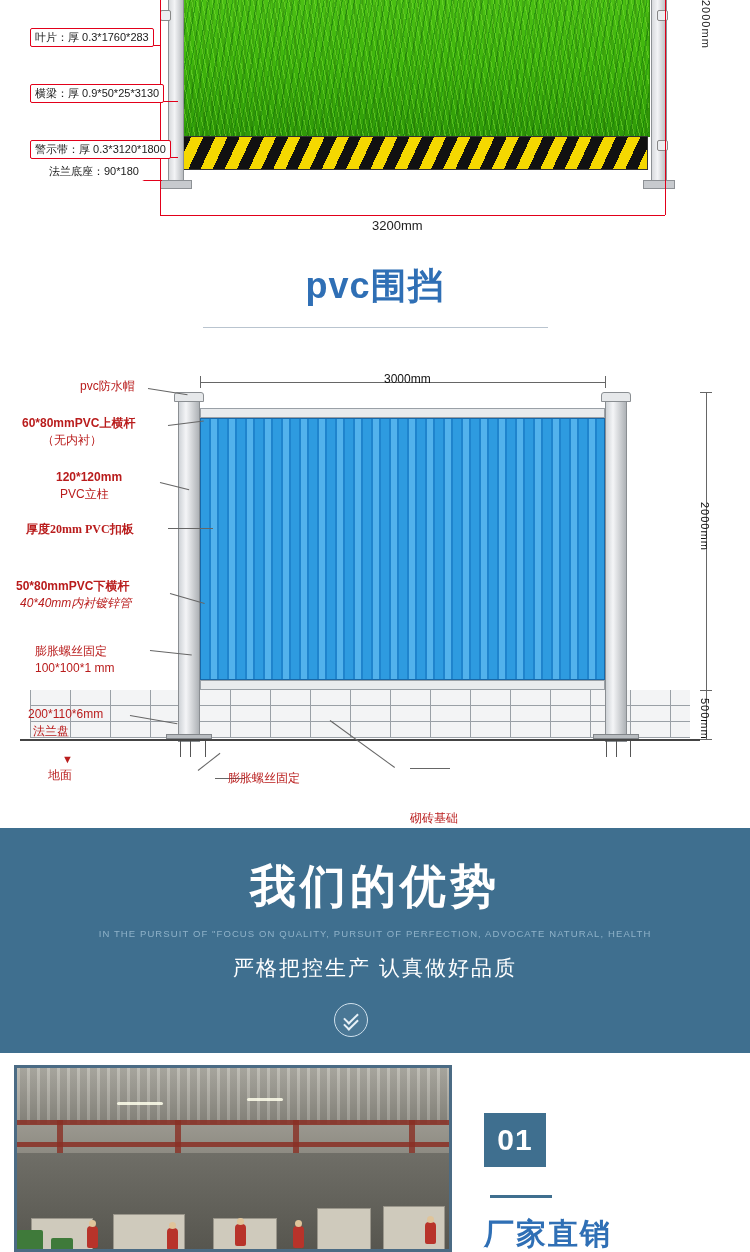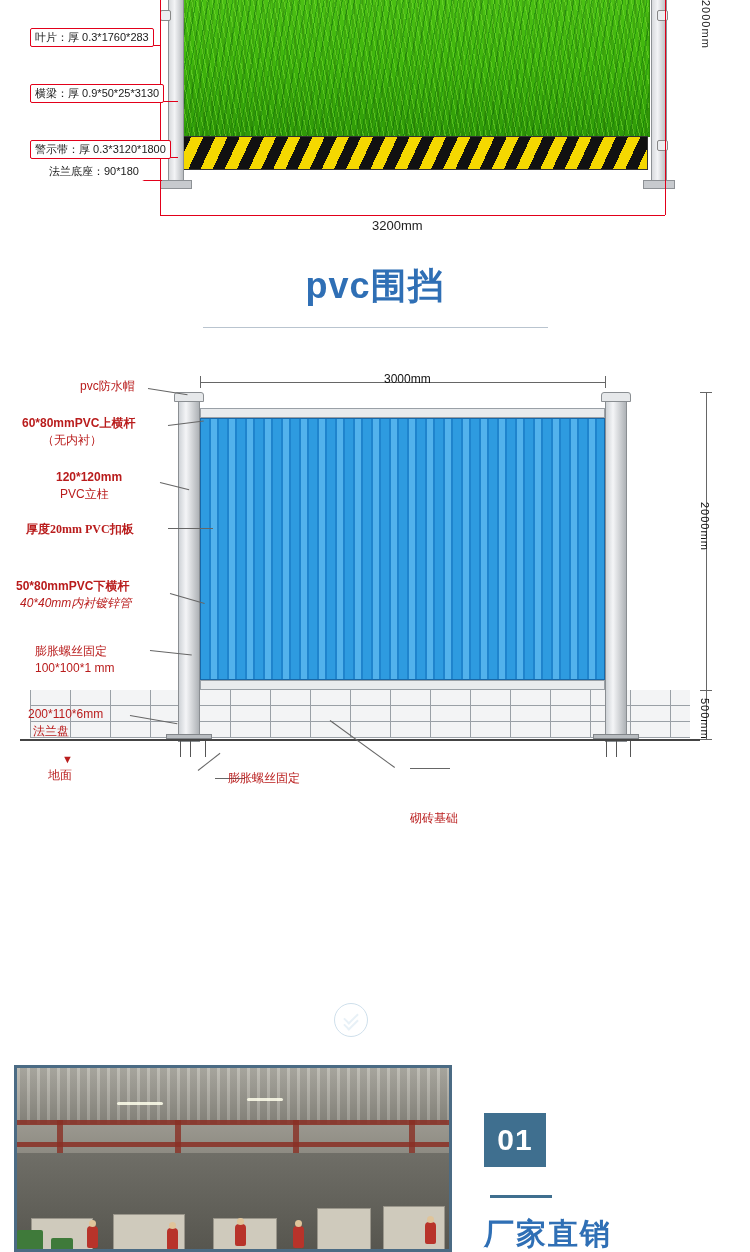--- a/index.html
+++ b/index.html
@@ -523,20 +523,25 @@
     <div class="pvc-lbl" style="left:35px; top:294px;">膨胀螺丝固定</div>
     <div class="pvc-lbl" style="left:35px; top:311px;">100*100*1  mm</div>
     <div class="pvc-lbl" style="left:28px; top:357px;">200*110*6mm</div>
     <div class="pvc-lbl" style="left:33px; top:374px;">法兰盘</div>
     <div class="pvc-lbl" style="left:48px; top:418px;">地面</div>
     <div class="pvc-lbl" style="left:228px; top:421px;">膨胀螺丝固定</div>
     <div class="pvc-lbl" style="left:410px; top:461px;">砌砖基础</div>
     <div class="pvc-lbl" style="left:62px; top:402px; font-size:11px;">▼</div>
   </div>
 
+  <div class="sec-adv">
+    <div class="adv-title">我们的优势</div>
+    <div class="adv-en">IN THE PURSUIT OF "FOCUS ON QUALITY, PURSUIT OF PERFECTION, ADVOCATE NATURAL, HEALTH</div>
+    <div class="adv-sub">严格把控生产 认真做好品质</div>
+  </div>
   <div class="adv-circle">
     <div class="chev c-a"></div>
     <div class="chev c-b"></div>
   </div>
 
   <div class="sec-factory">
     <div class="photo-frame">
       <div class="photo-inner">
         <div class="ph-roof"></div>
         <div class="ph-wall"></div>

